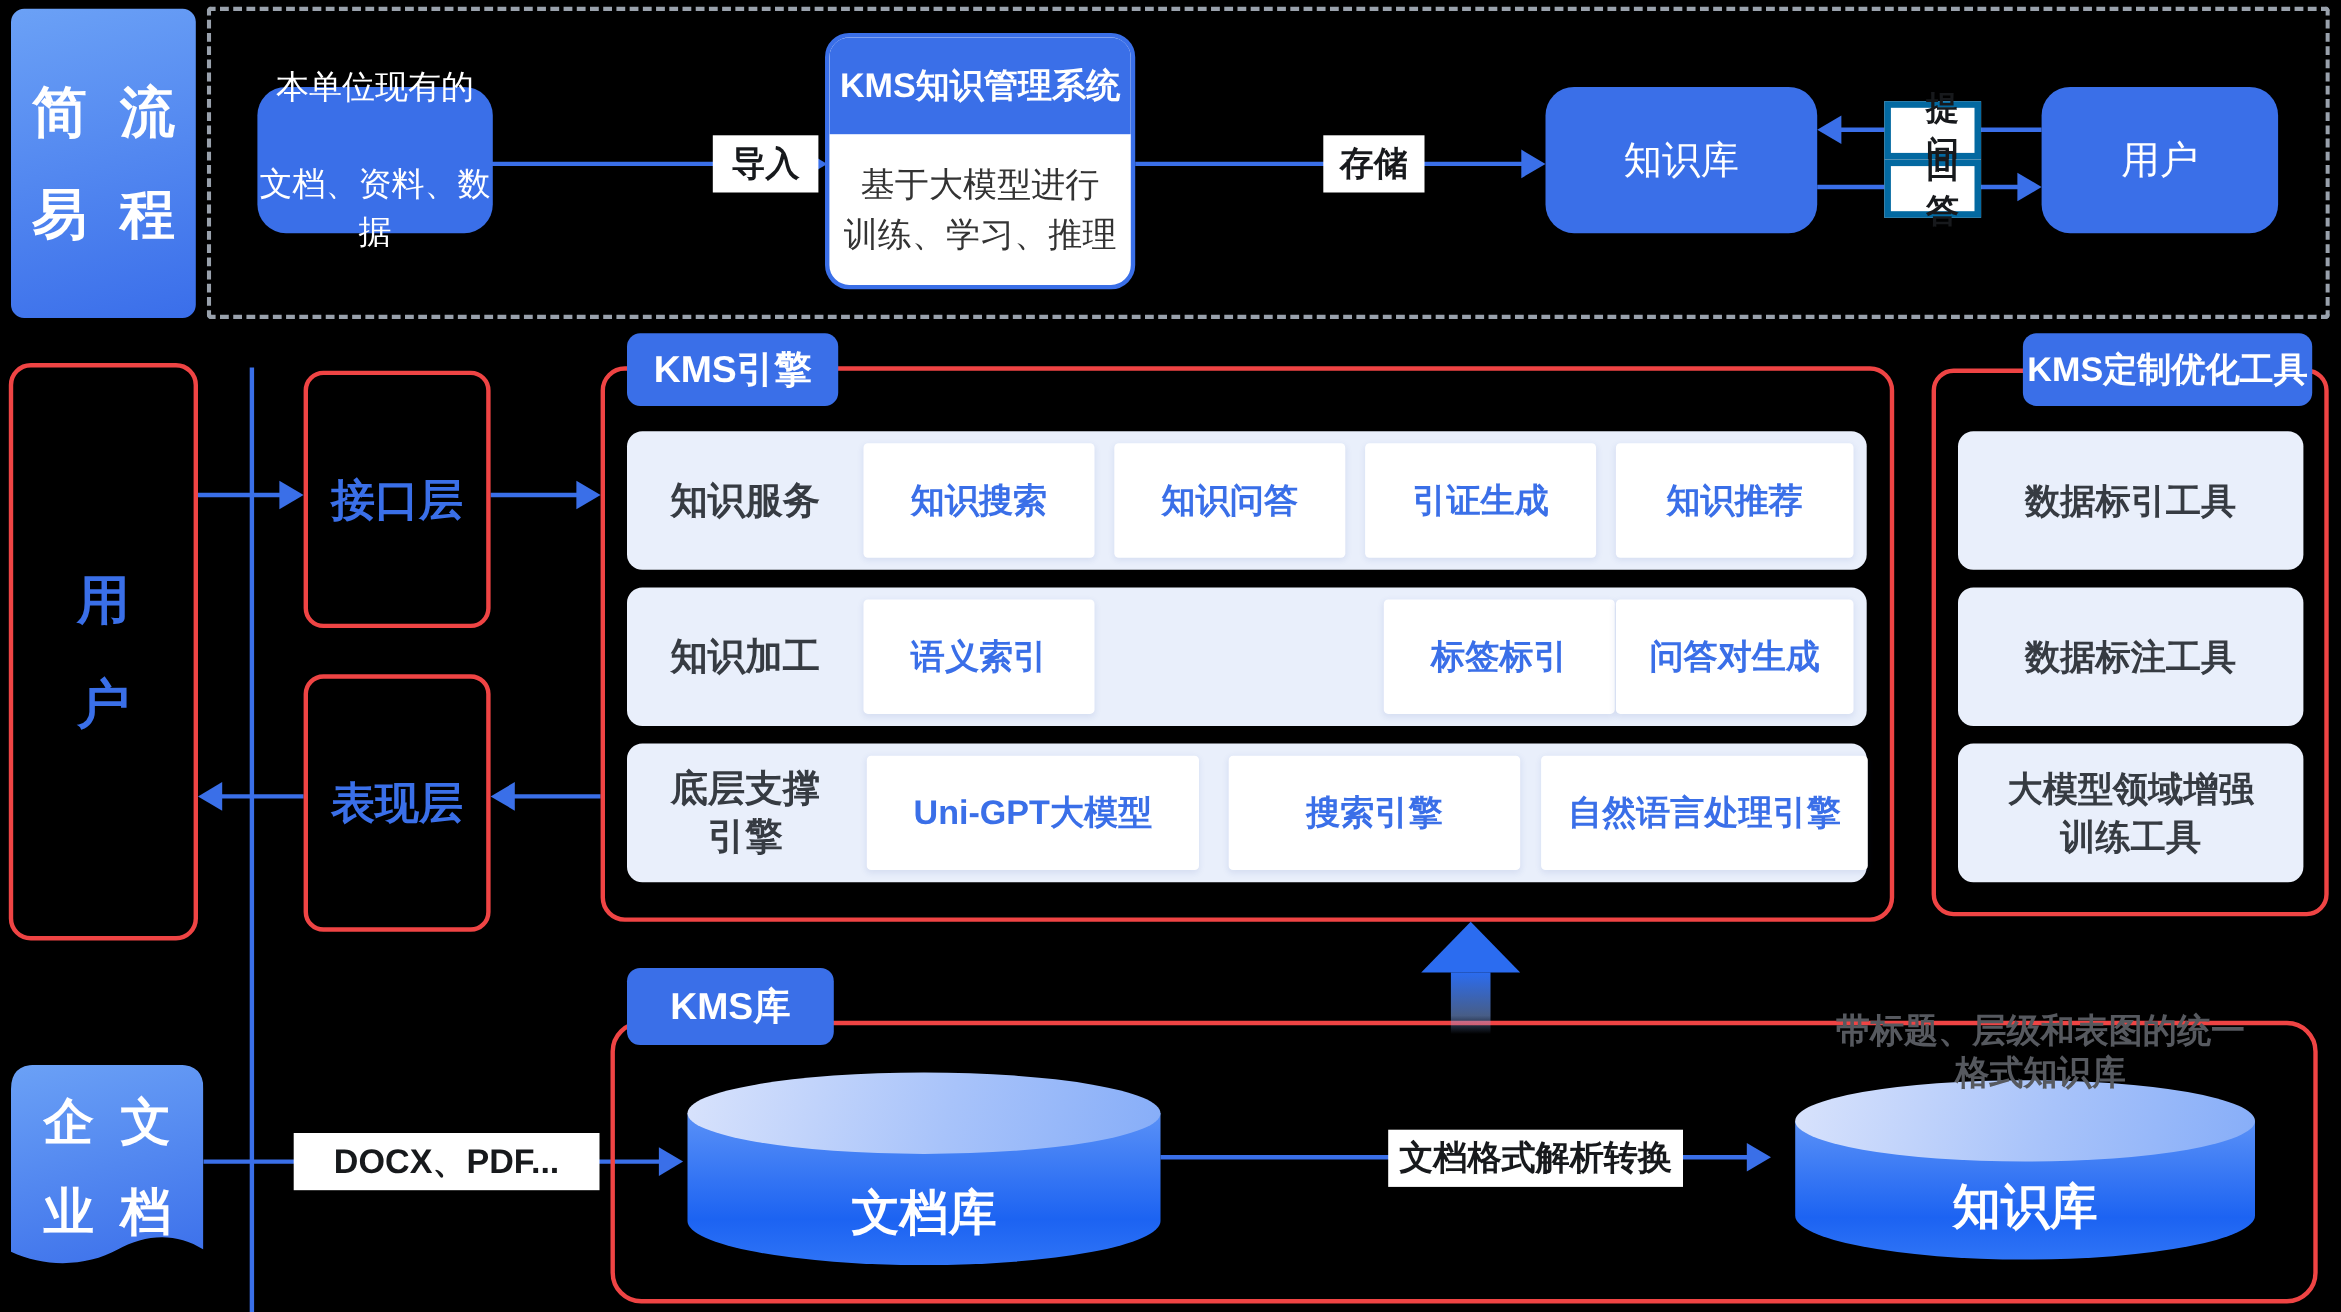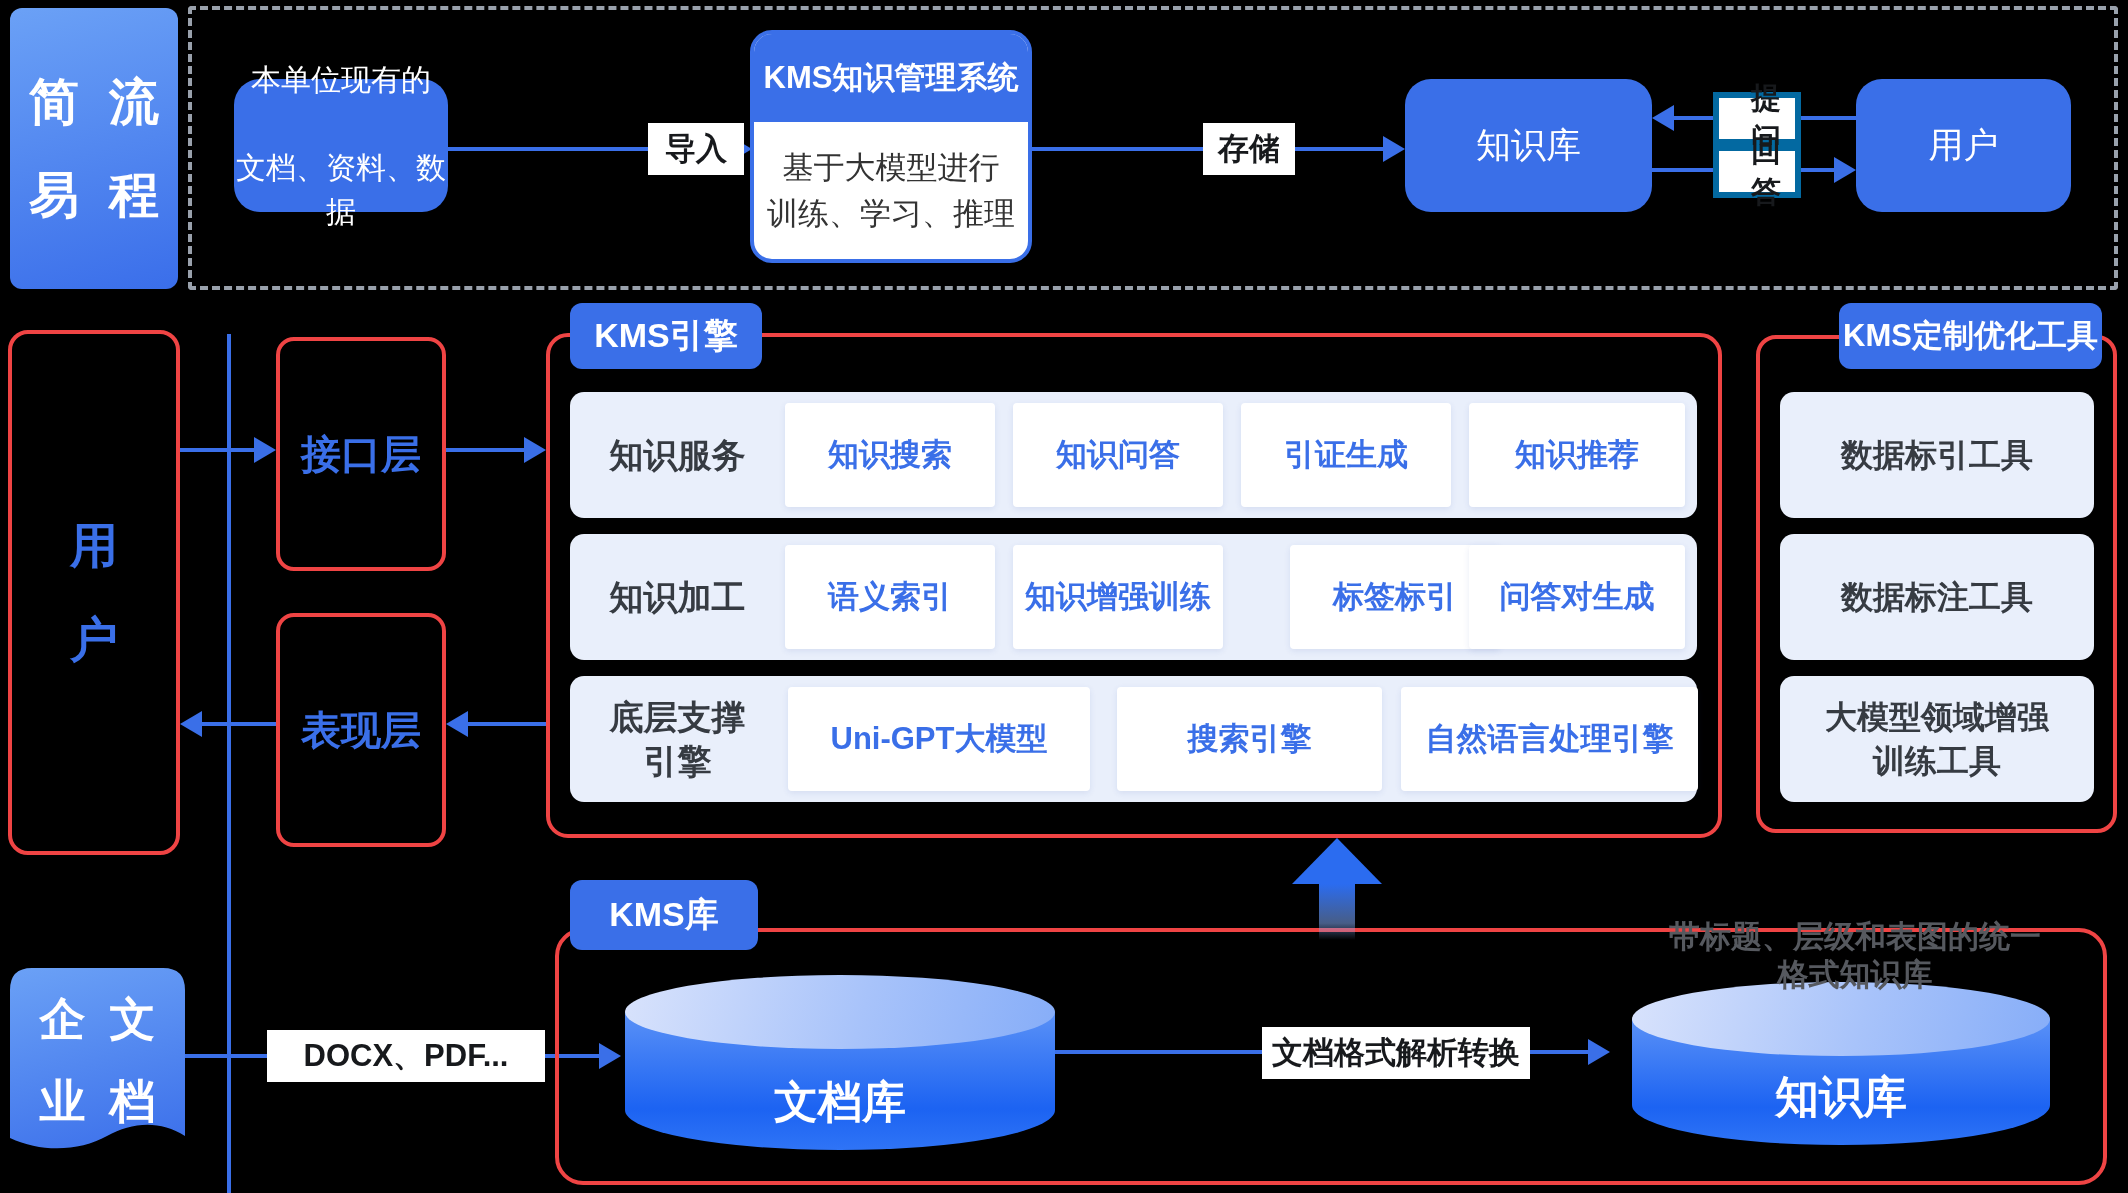--- a/index.html
+++ b/index.html
@@ -148,22 +148,21 @@
     <div>底层支撑</div>
     <div>引擎</div>
   </div>
 
   <div class="abs chip" style="left:785px;top:403px;width:210px;height:104px;">知识搜索</div>
   <div class="abs chip" style="left:1013px;top:403px;width:210px;height:104px;">知识问答</div>
   <div class="abs chip" style="left:1241px;top:403px;width:210px;height:104px;">引证生成</div>
   <div class="abs chip" style="left:1469px;top:403px;width:216px;height:104px;">知识推荐</div>
 
   <div class="abs chip" style="left:785px;top:545px;width:210px;height:104px;">语义索引</div>
-  <div class="abs chip" style="left:1013px;top:545px;width:210px;height:104px;">知识增强训练</div>
-  <div class="abs chip" style="left:1290px;top:545px;width:210px;height:104px;">标签标引</div>
+  <div class="abs chip" style="left:1258px;top:545px;width:210px;height:104px;">标签标引</div>
   <div class="abs chip" style="left:1469px;top:545px;width:216px;height:104px;">问答对生成</div>
 
   <div class="abs chip" style="left:788px;top:687px;width:302px;height:104px;">Uni-GPT大模型</div>
   <div class="abs chip" style="left:1117px;top:687px;width:265px;height:104px;">搜索引擎</div>
   <div class="abs chip" style="left:1401px;top:687px;width:297px;height:104px;">自然语言处理引擎</div>
 
   <div class="abs outline-box" style="left:1756px;top:335px;width:361px;height:498px;border-radius:20px;"></div>
   <div class="abs tab" style="left:1839px;top:303px;width:263px;height:66px;font-size:31px;">KMS定制优化工具</div>
 
   <div class="abs tool-card" style="left:1780px;top:392px;width:314px;height:126px;">

